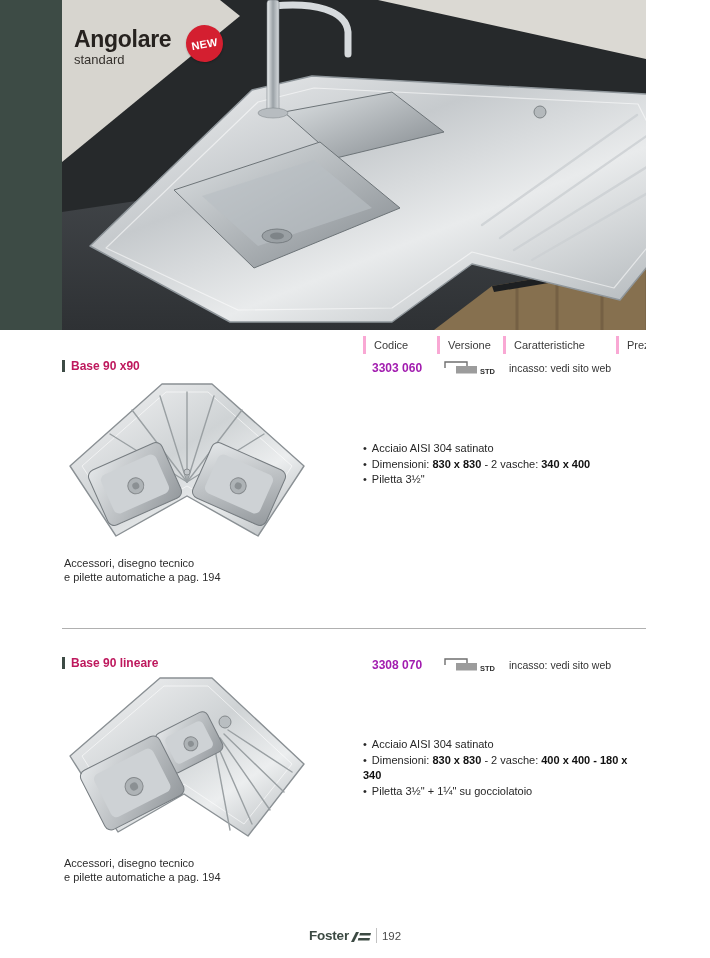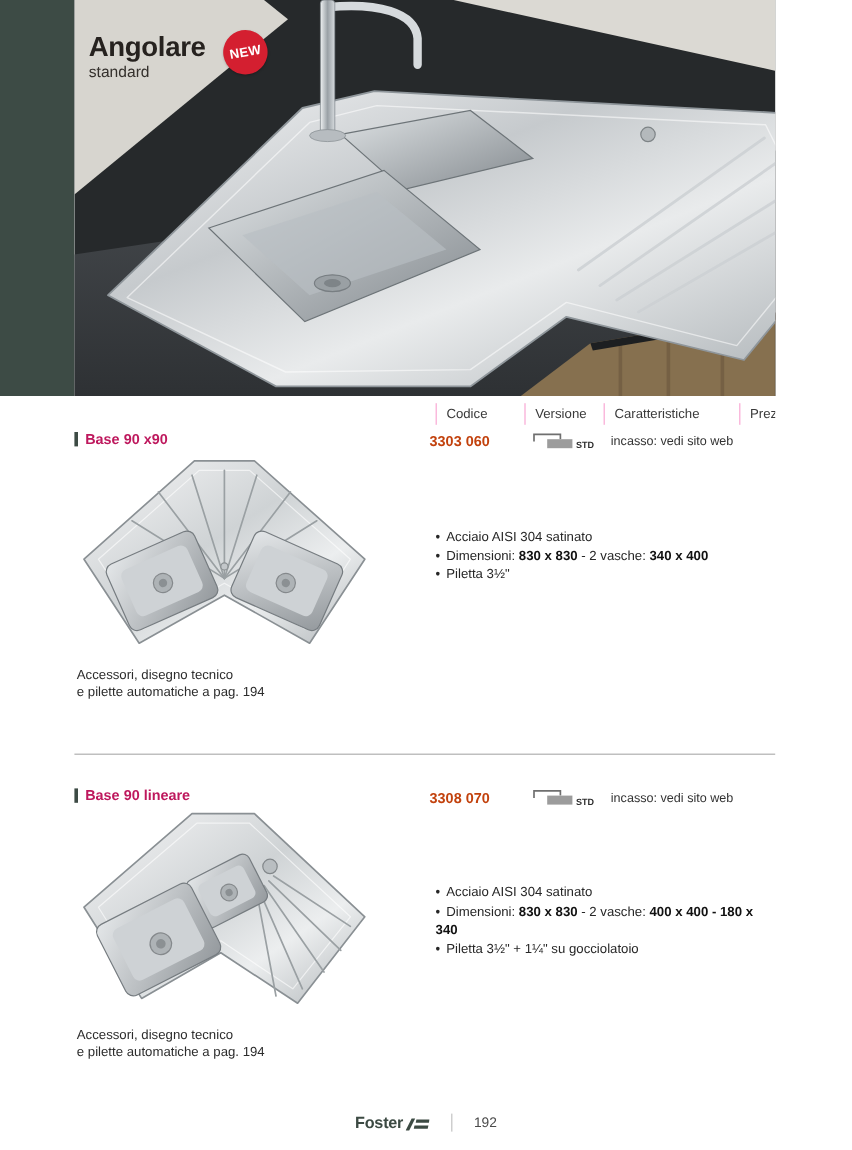--- a/index.html
+++ b/index.html
@@ -12,41 +12,41 @@
   .hero-photo{position:absolute;left:62px;top:0;width:648px;height:330px;}
   .hero-title-block{position:absolute;left:74px;top:26px;z-index:5;}
   .hero-title{font-size:23px;font-weight:bold;color:#26221f;letter-spacing:-0.3px;line-height:26px;}
   .hero-subtitle{font-size:13px;color:#35312d;line-height:15px;}
   .new-badge{position:absolute;left:186px;top:25px;width:37px;height:37px;border-radius:50%;
              background:#d41f30;display:flex;align-items:center;justify-content:center;z-index:6;
              transform:rotate(-10deg);box-shadow:0 1px 2px rgba(0,0,0,.25);}
   .new-badge span{color:#fff;font-weight:bold;font-size:11px;letter-spacing:.3px;}
 
   
-  .col-head{position:absolute;top:336px;height:18px;border-left:1px solid #f9a8d4;
+  .col-head{position:absolute;top:336px;height:18px;border-left:3px solid #f9a8d4;
             padding-left:8px;font-size:11px;color:#3a3a3a;line-height:19px;}
 
   
   .sec-title{position:absolute;left:62px;display:flex;align-items:center;gap:6px;}
   .sec-bar{width:3px;height:12px;background:#3d4b45;}
   .sec-label{font-size:12px;font-weight:bold;color:#be185d;}
-  .code{position:absolute;left:358px;font-size:12px;font-weight:bold;color:#c2410c;}
+  .code{position:absolute;left:372px;font-size:12px;font-weight:bold;color:#a21caf;}
   .std-wrap{position:absolute;left:443px;}
   .caract{position:absolute;left:509px;font-size:10.5px;color:#333;}
   .features{position:absolute;left:363px;list-style:none;margin:0;padding:0;
             font-size:11px;line-height:15.5px;color:#272727;}
   .features li::before{content:"•";margin-right:5px;color:#272727;}
   .features .b{font-weight:bold;color:#111;}
   .note{position:absolute;left:64px;font-size:11px;line-height:14px;color:#2c2c2c;}
   .divider{position:absolute;left:62px;top:628px;width:604px;height:1px;background:#b0b0b0;}
   .prod-img{position:absolute;left:62px;}
 
   
   .footer{position:absolute;left:0;top:928px;width:710px;display:flex;
-          align-items:center;justify-content:center;gap:18px;}
+          align-items:center;justify-content:center;gap:5px;}
   .brand{display:flex;align-items:flex-end;gap:2px;}
   .brand-text{font-size:13.5px;font-weight:bold;color:#3c4a43;letter-spacing:-0.2px;}
   .foot-div{width:1px;height:15px;background:#c2c2c2;}
   .page-num{font-size:11.5px;color:#4a4a4a;}
 </style>
 </head>
 <body>
 
 <div class="page">
 

